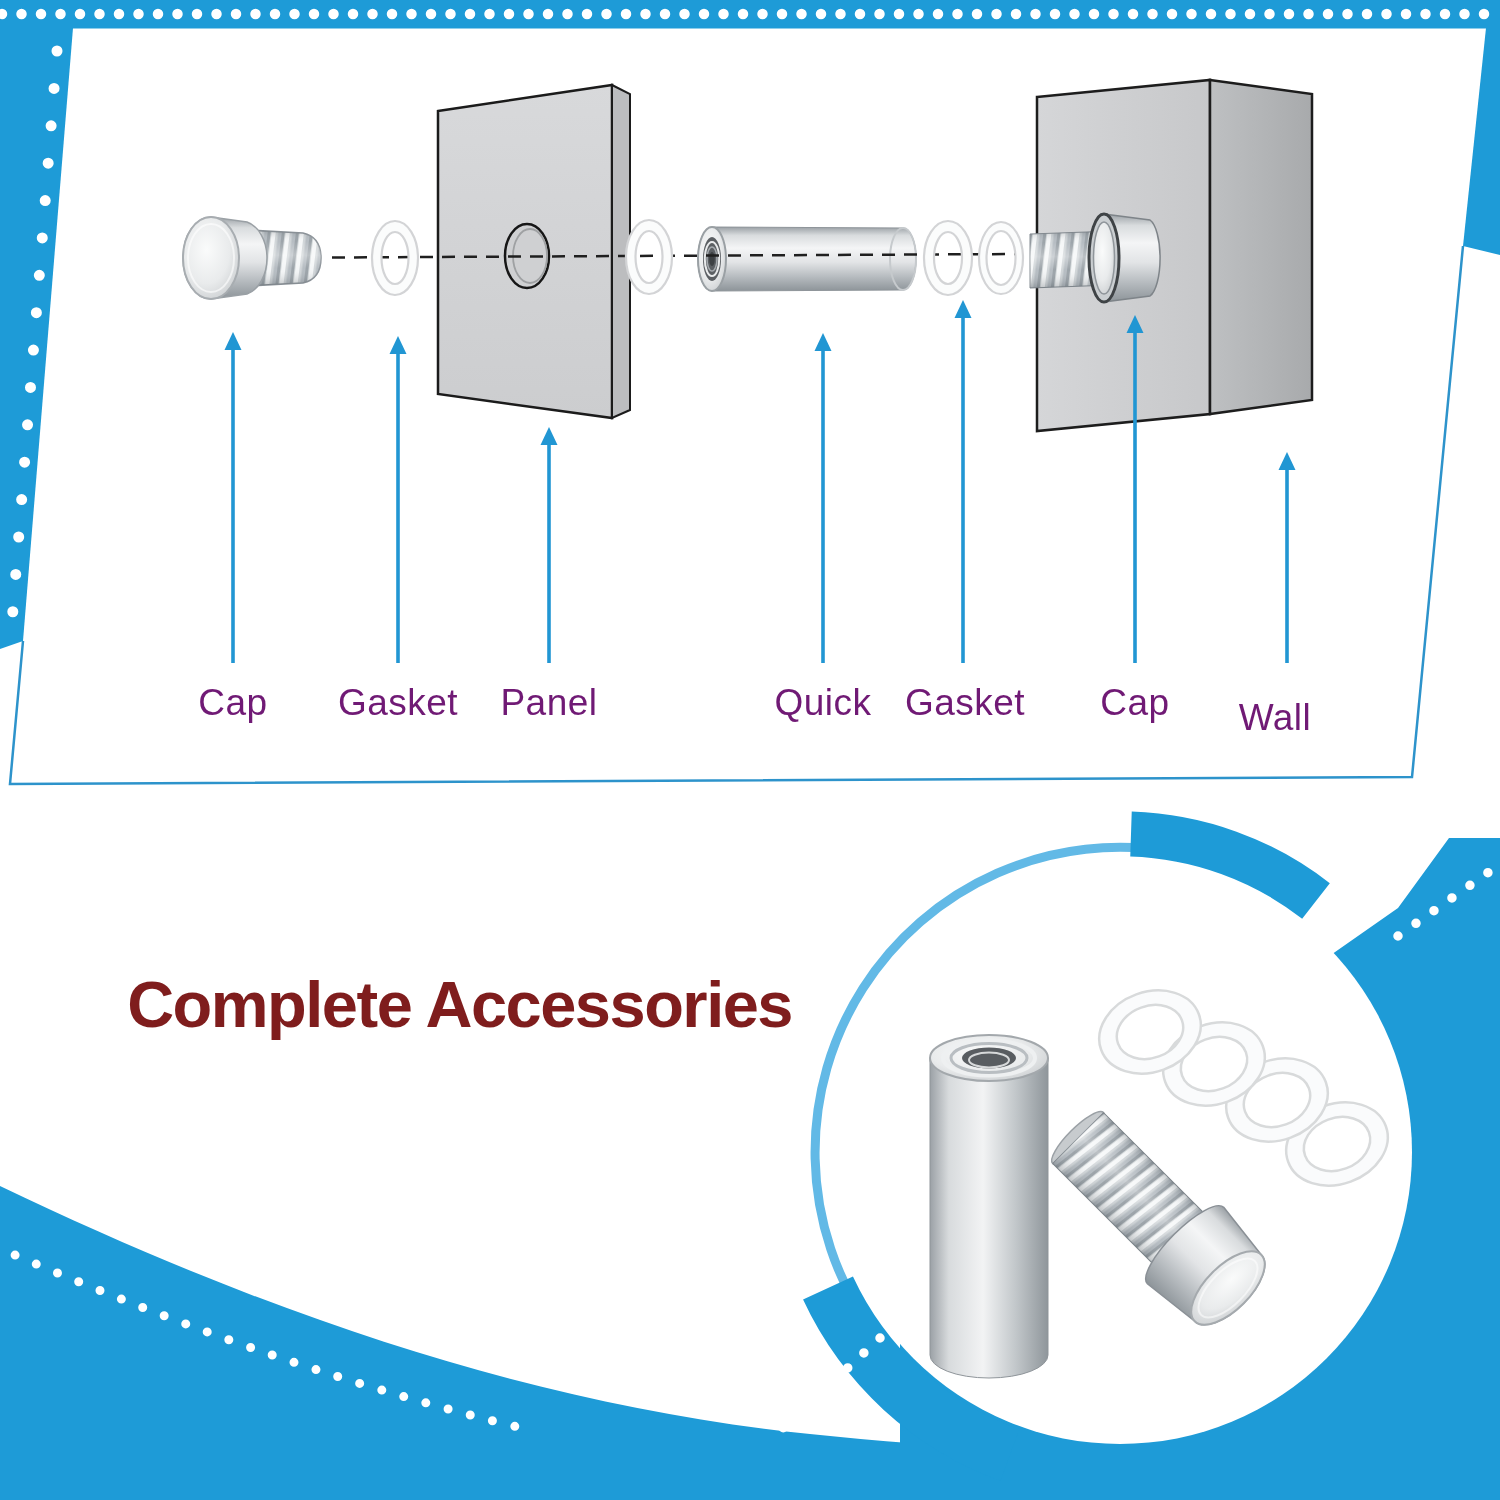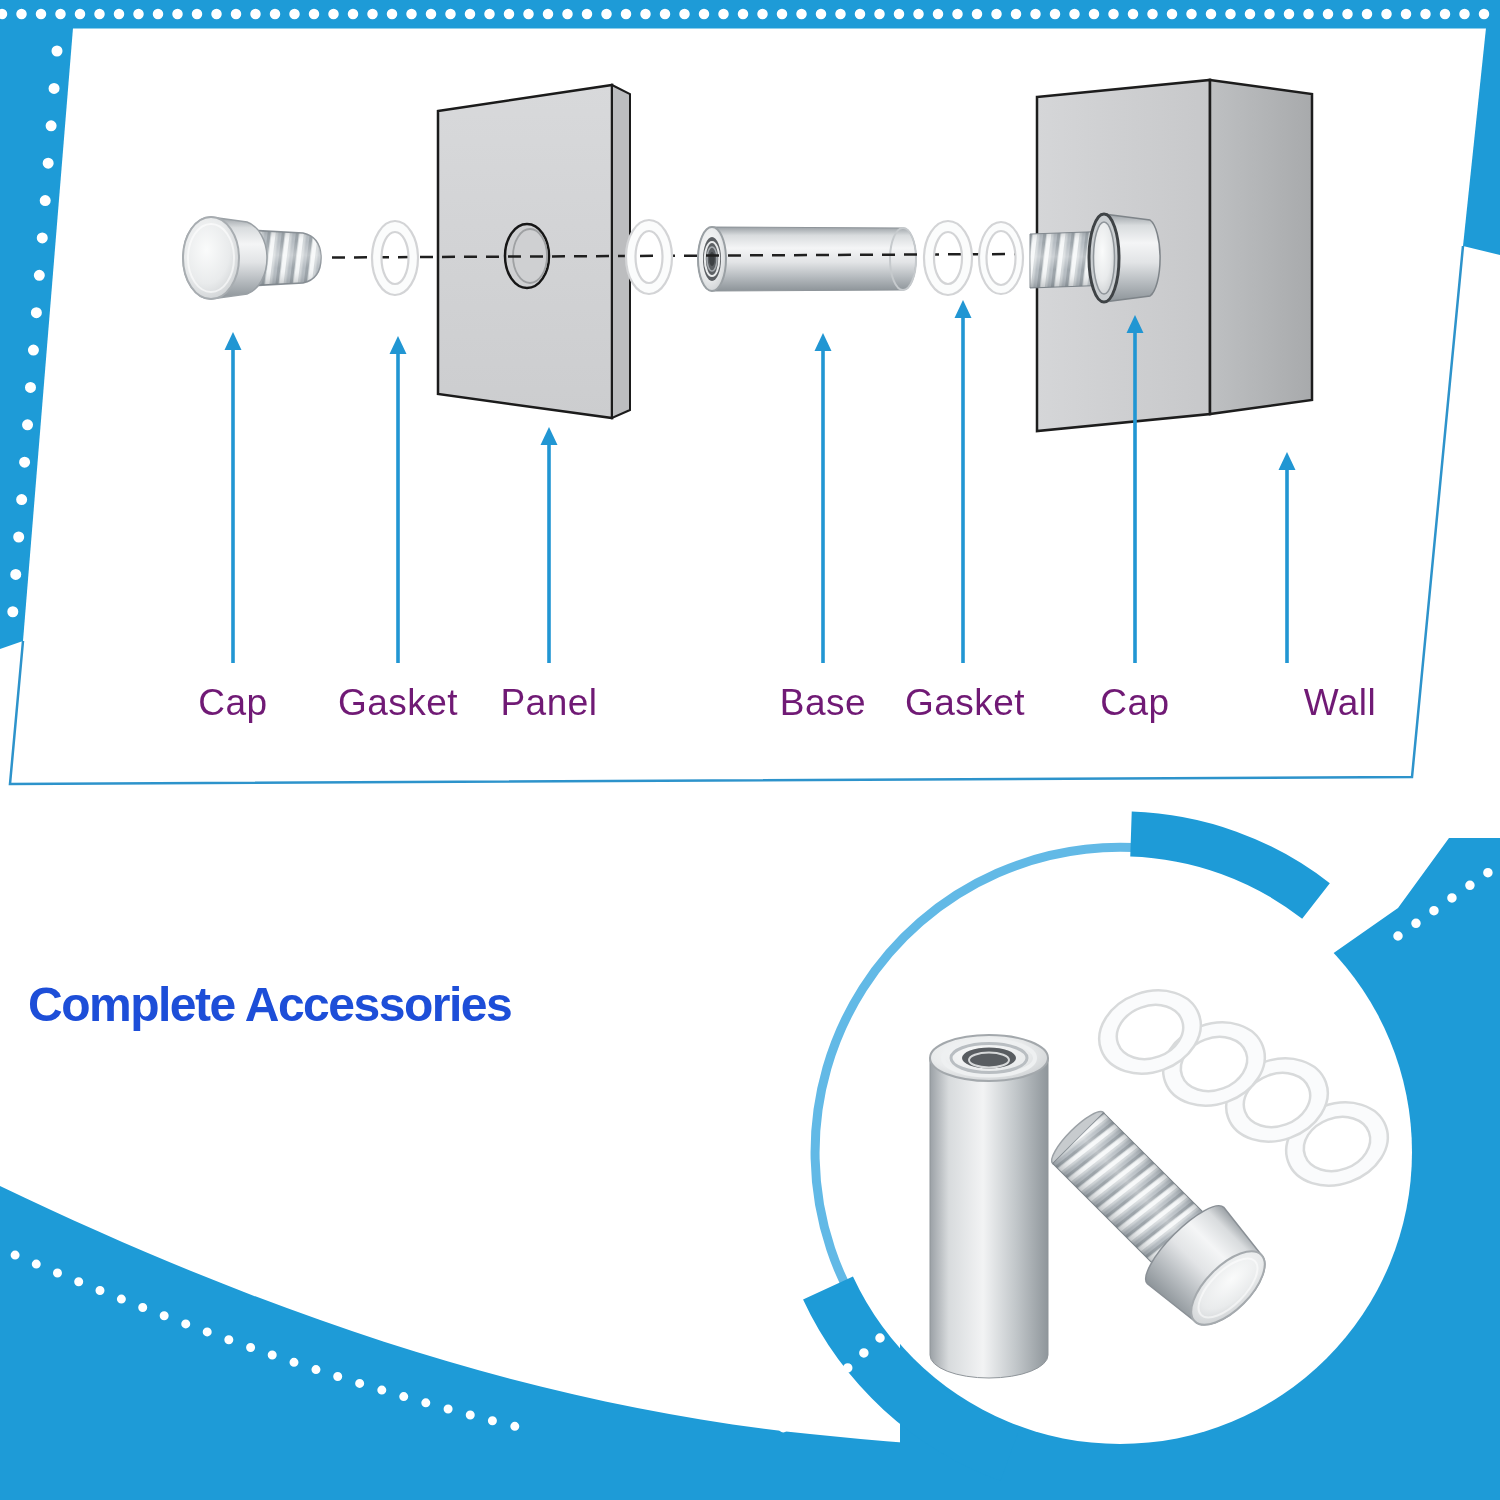--- a/index.html
+++ b/index.html
@@ -2,23 +2,23 @@
 <html><head>
 <meta charset="utf-8">
 <style>
   html,body{margin:0;padding:0;background:#fff;}
   .stage{position:relative;width:1500px;height:1500px;background:#fff;overflow:hidden;
          font-family:"Liberation Sans",sans-serif;}
   .art{position:absolute;left:0;top:0;width:1500px;height:1500px;display:block;}
   .part-label{position:absolute;top:682px;transform:translateX(-50%);
       font-size:37px;color:#701a75;letter-spacing:0.5px;white-space:nowrap;}
   .lbl-0{left:233px;} .lbl-1{left:398px;} .lbl-2{left:549px;} .lbl-3{left:823px;}
-  .lbl-4{left:965px;} .lbl-5{left:1135px;} .lbl-6{left:1340px;}
-  .headline{position:absolute;left:28px;top:960px;width:764px;text-align:left;
-      color:#1d4ed8;font-weight:bold;font-size:48px;line-height:90px;letter-spacing:-1.5px;}
+  .lbl-4{left:965px;} .lbl-5{left:1135px;} .lbl-6{left:1275px;margin-top:15px;}
+  .headline{position:absolute;left:28px;top:960px;width:764px;text-align:right;
+      color:#7f1d1d;font-weight:bold;font-size:65px;line-height:90px;letter-spacing:-1.5px;}
 </style>
 </head>
 <body>
 
 <div class="stage">
 
 <svg class="art" viewBox="0 0 1500 1500">
   <defs>
     <linearGradient id="metalV" x1="0" y1="0" x2="0" y2="1">
       <stop offset="0" stop-color="#9aa0a5"></stop>
@@ -200,21 +200,21 @@
       <path d="M1192,1176 A16,54 0 0 0 1192,1284 L1252,1277 A22,47 0 0 0 1252,1183 Z" fill="url(#metalV)" stroke="#8a9096" stroke-width="1.5"></path>
       <ellipse cx="1252" cy="1230" rx="22" ry="47" fill="url(#faceGrad)" stroke="#a5aaae" stroke-width="2"></ellipse>
       <ellipse cx="1252" cy="1230" rx="17" ry="38" fill="none" stroke="#ffffff" stroke-width="2" opacity="0.55"></ellipse>
     </g>
   </g>
 </svg>
 
 <span class="part-label lbl-0">Cap</span>
 <span class="part-label lbl-1">Gasket</span>
 <span class="part-label lbl-2">Panel</span>
-<span class="part-label lbl-3">Base</span>
+<span class="part-label lbl-3">Quick</span>
 <span class="part-label lbl-4">Gasket</span>
 <span class="part-label lbl-5">Cap</span>
 <span class="part-label lbl-6">Wall</span>
 
 <div class="headline">
   <div>Complete Accessories</div>
 </div>
 
 </div>
 

